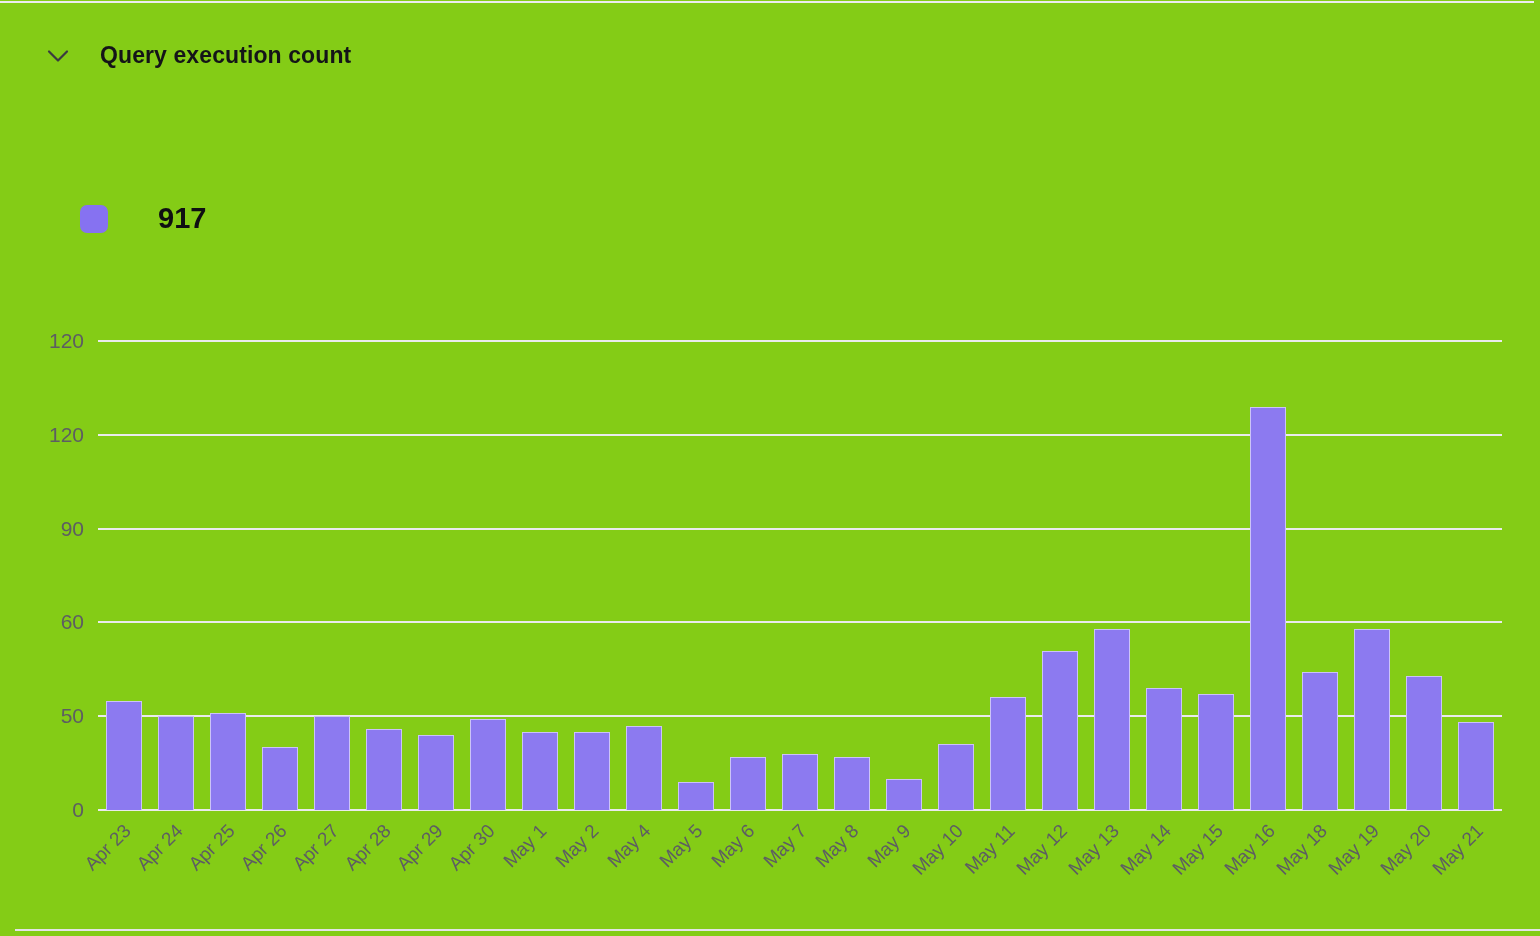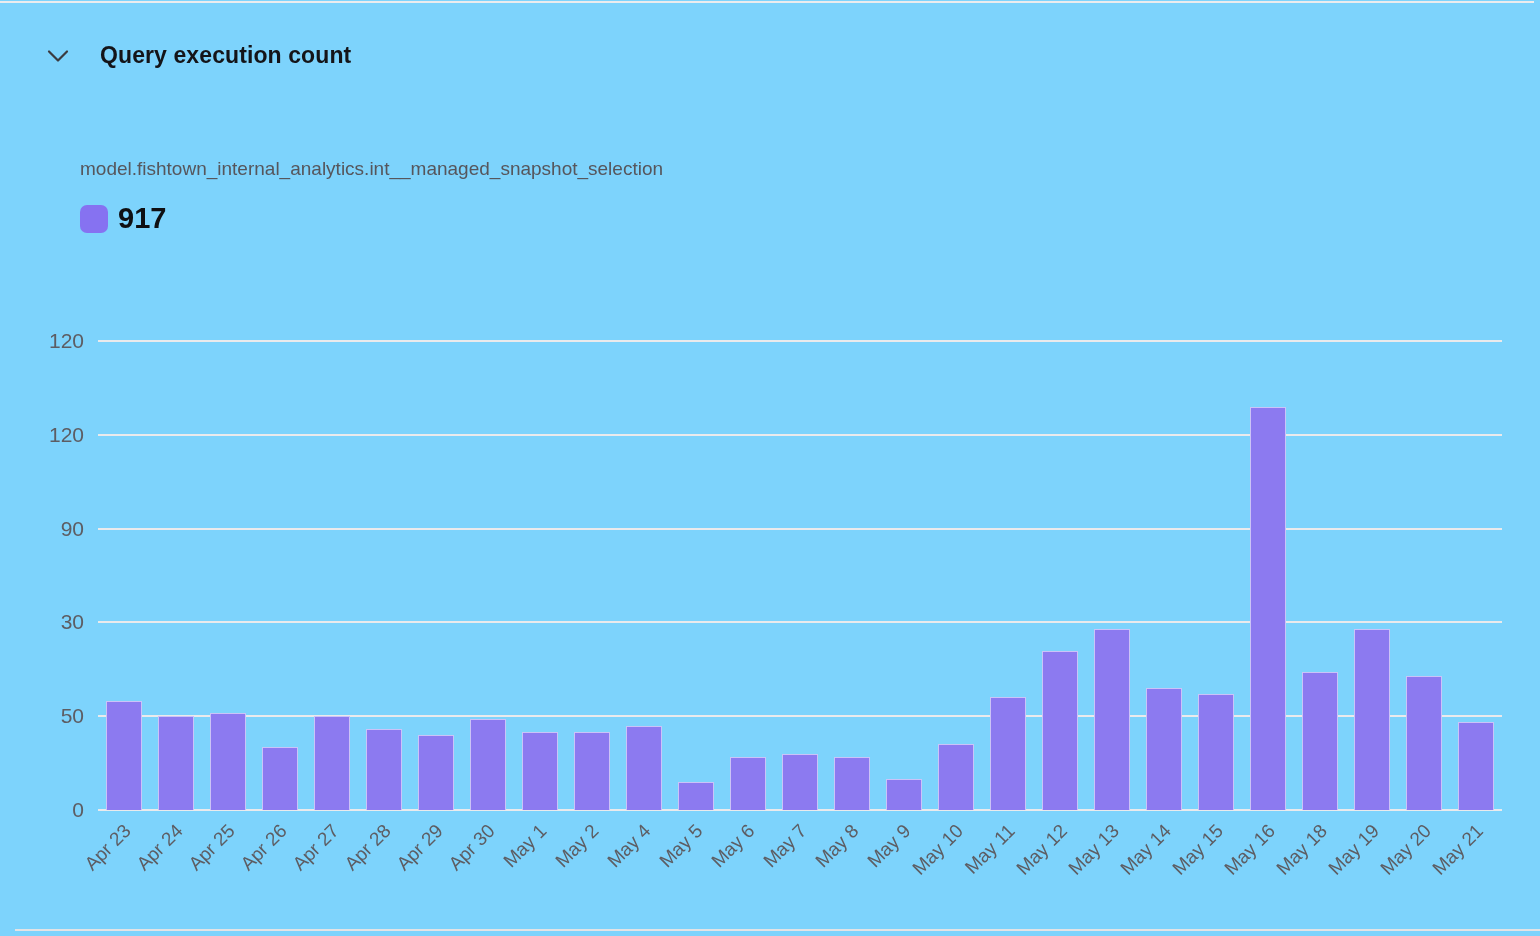--- a/index.html
+++ b/index.html
@@ -3,21 +3,21 @@
 <meta charset="utf-8">
 <style>
   * { box-sizing: border-box; margin: 0; padding: 0; }
   html, body { background: #ffffff; }
   body { font-family: "Liberation Sans", "DejaVu Sans", sans-serif; }
 
   .page {
     position: relative;
     width: 1540px;
     height: 936px;
-    background: #7dd3fc;
+    background: #84cc16;
     overflow: hidden;
   }
 
   .top-rule {
     position: absolute;
     top: 1px; left: 0;
     width: 1534px; height: 2px;
     background: #ececee;
   }
   .bottom-rule {
@@ -62,20 +62,21 @@
   .legend-swatch {
     width: 28px; height: 28px;
     border-radius: 7px;
     background: #8672f1;
     margin-right: 10px;
   }
   .legend-total {
     font-size: 29px;
     font-weight: 700;
     color: #0f0f12;
+    margin-left: 40px;
   }
 
   .plot {
     position: absolute;
     left: 98px; top: 341px;
     width: 1404px; height: 469px;
     --bar-color: #8c7af0;
     --bar-stroke: rgba(255,255,255,0.55);
   }
 
@@ -147,35 +148,34 @@
     <button class="collapse-btn">
       <span style="display:flex;">
         <svg width="22" height="14" viewBox="0 0 22 14" fill="none">
           <polyline points="2,2.5 11,11.5 20,2.5" stroke="#3b3b40" stroke-width="2.2" stroke-linecap="round" stroke-linejoin="round"></polyline>
         </svg>
       </span>
     </button>
     <h1 class="page-title">Query execution count</h1>
   </div>
 
-  <div class="series-label">model.fishtown_internal_analytics.int__managed_snapshot_selection</div>
 
   <div class="legend-row">
     <div class="legend-swatch" style="background: rgb(134, 114, 241);"></div>
     <div class="legend-total">917</div>
   </div>
 
   <div class="plot" id="plot" style="--bar-color: #8c7af0;">
     <div id="grid-layer">
         <div class="gridline" style="top: calc(100% - 1px); background: rgb(234, 234, 236);"></div>
         <div class="ytick" style="top: 100%;">0</div>
         <div class="gridline" style="top: calc(80% - 1px); background: rgb(234, 234, 236);"></div>
         <div class="ytick" style="top: 80%;">50</div>
         <div class="gridline" style="top: calc(60% - 1px); background: rgb(234, 234, 236);"></div>
-        <div class="ytick" style="top: 60%;">30</div>
+        <div class="ytick" style="top: 60%;">60</div>
         <div class="gridline" style="top: calc(40% - 1px); background: rgb(234, 234, 236);"></div>
         <div class="ytick" style="top: 40%;">90</div>
         <div class="gridline" style="top: calc(20% - 1px); background: rgb(234, 234, 236);"></div>
         <div class="ytick" style="top: 20%; margin-left: 40px;">120</div>
         <div class="gridline" style="top: calc(0% - 1px); background: rgb(234, 234, 236);"></div>
         <div class="ytick" style="top: 0%;">120</div>
       </div>
     <div class="bars-layer" id="bars-layer">
         <div class="bar-slot">
           <div class="bar" style="height: 23.3333%;"></div>

